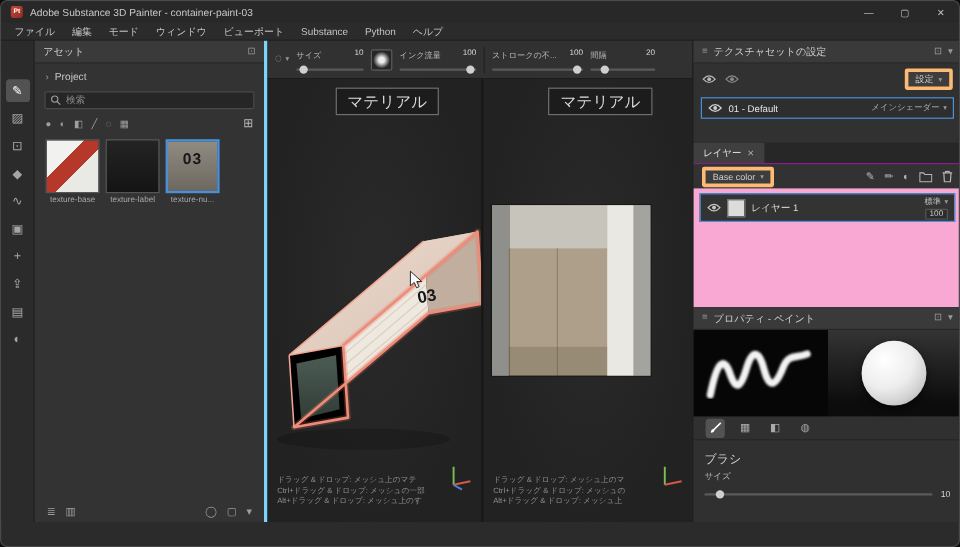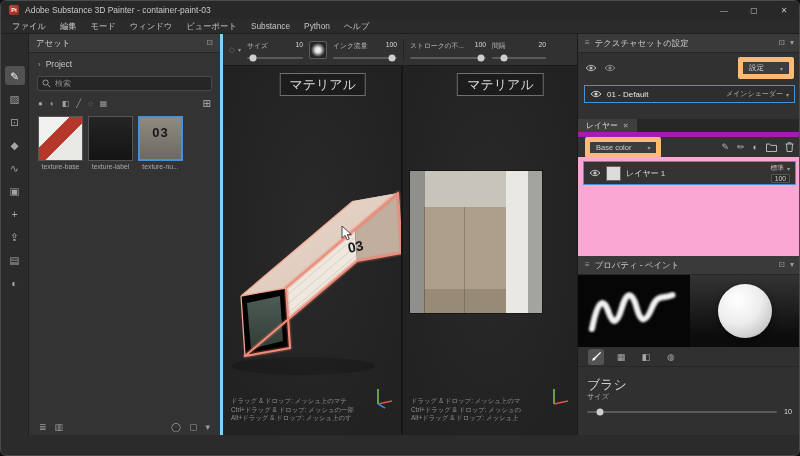--- a/index.html
+++ b/index.html
@@ -99,30 +99,30 @@
   .tx-right{ left:118px; top:0; right:0; width:14px; height:100%; background:#a3a39f; }
   .tx-seam1{ left:14px; top:0; width:1px; height:100%; background:rgba(0,0,0,.28); }
   .tx-seam2{ left:54px; top:36px; width:1px; bottom:0; background:rgba(0,0,0,.18); }
   .tx-bot  { left:14px; top:118px; width:82px; height:24px; background:rgba(60,50,35,.18); }
 
   
   .rightcol { position:absolute; left:576px; top:33px; width:224px; bottom:20px; background:#2f2f2f;
     border-left:1px solid #1b1b1b; }
   .tsl { position:absolute; top:0; left:0; right:0; height:85px; background:#313131; }
   .tsl-row1 { display:flex; align-items:center; gap:7px; padding:4px 7px 2px; }
-  .select { display:flex; align-items:center; gap:16px; background:#3d3d3d; border:5px solid #fdba74;
+  .select { display:flex; align-items:center; gap:4px; background:#3d3d3d; border:3px solid #fdba74;
     border-radius:2px; padding:1px 6px; font-size:7.5px; color:#d0d0d0; white-space:nowrap; }
   .tsl-row1 .select { margin-left:auto; }
   .tsl-sel { margin:4px 6px 0; border:1px solid #4a90d9; background:#2e2e2e; display:flex;
     align-items:center; gap:5px; padding:3px 5px; font-size:8px; color:#e6e6e6; }
   .tsl-sel .shader { margin-left:auto; font-size:7px; color:#ababab; display:flex; gap:3px; align-items:center; }
   .tiny-chev { font-size:6px; color:#9a9a9a; }
 
   .dtabs { position:absolute; top:85px; left:0; right:0; height:18px; display:flex; background:#272727;
-    border-bottom:5px solid #a21caf; }
+    border-bottom:1px solid #a21caf; }
   .dtab { display:flex; align-items:center; gap:5px; padding:0 8px; font-size:7.8px; white-space:nowrap; }
   .dtab.active { background:#3f3f3f; color:#e4e4e4; }
   .dtab.inactive { color:#9a9a9a; }
   .tab-x { font-size:7px; color:#aaa; }
 
   .laytools { position:absolute; top:103px; left:0; right:0; height:20px; display:flex; align-items:center;
     gap:7px; padding:0 7px; background:#323232; }
   .laytools .licons { margin-left:auto; display:flex; gap:8px; align-items:center; font-size:9px; color:#b5b5b5; }
 
   .layerlist { position:absolute; top:123px; left:0; right:0; height:99px; background:#f9a8d4; }
@@ -140,21 +140,21 @@
   .mat-prev { flex:1; background:linear-gradient(#343434 0%,#0c0c0c 85%); display:flex;
     align-items:center; justify-content:center; }
   .sphere { width:54px; height:54px; border-radius:50%;
     background:radial-gradient(circle at 36% 30%,#fff,#ededed 46%,#cfcfcf 72%,#949494 100%);
     box-shadow:0 3px 7px rgba(0,0,0,.55); }
   .ptabs { position:absolute; top:91px; left:0; right:0; height:20px; display:flex; align-items:center;
     gap:9px; padding:0 10px; border-bottom:1px solid #262626; }
   .ptab { width:16px; height:16px; border-radius:3px; display:flex; align-items:center;
     justify-content:center; font-size:9px; color:#a9a9a9; }
   .ptab.active { background:#535353; color:#fff; }
-  .psec { position:absolute; top:115px; left:0; right:0; padding:5px 9px 2px; font-size:13px; color:#cfcfcf; }
+  .psec { position:absolute; top:115px; left:0; right:0; padding:5px 9px 2px; font-size:10px; color:#cfcfcf; }
   .psize { position:absolute; top:136px; left:9px; right:9px; }
   .psize .labrow { font-size:7.2px; color:#b5b5b5; margin-bottom:5px; }
   .psize .slrow { display:flex; align-items:center; gap:7px; }
   .psize .track { flex:1; margin-top:0; }
   .psize .val { font-size:7.2px; color:#dadada; }
   .pk { left:7%; }
 
   
   .statusbar { position:absolute; left:0; right:0; bottom:0; height:20px; background:#2b2b2b;
     border-top:1px solid #1c1c1c; display:flex; align-items:center; justify-content:flex-end;

